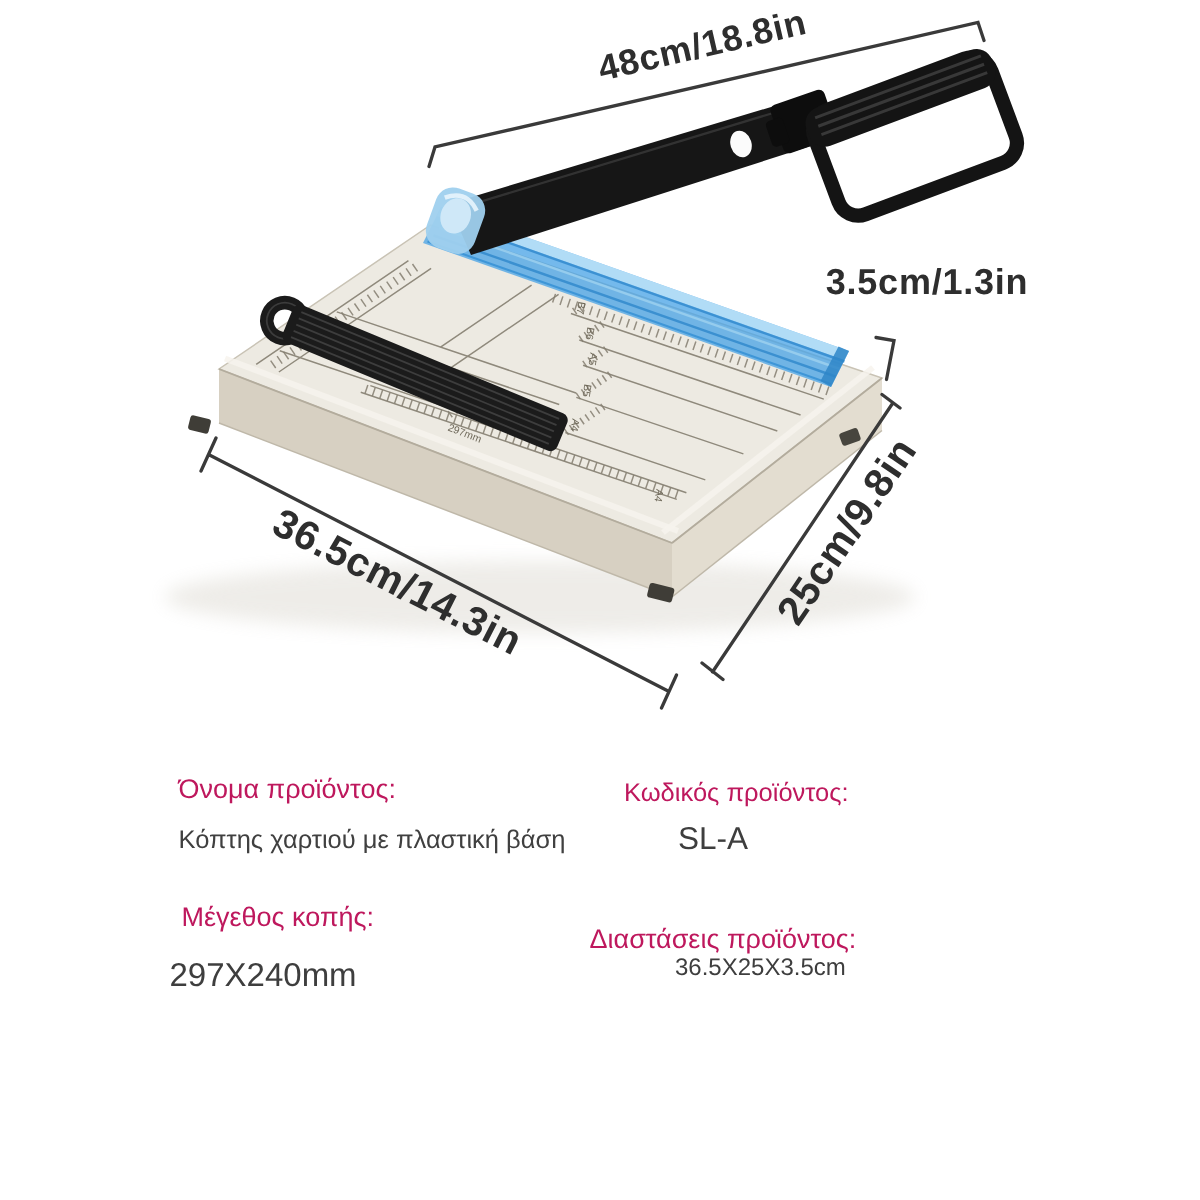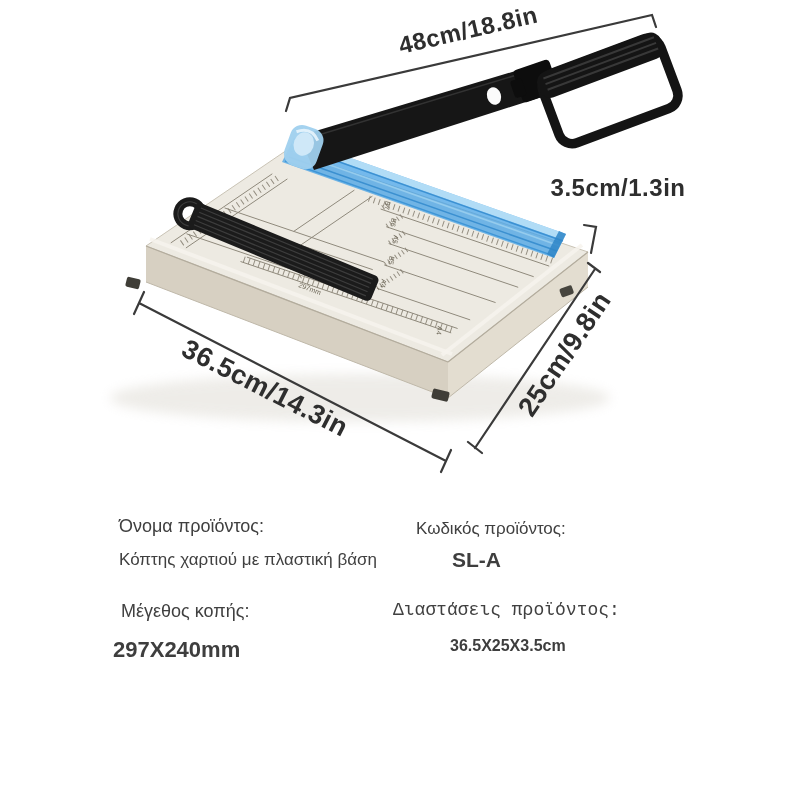--- a/index.html
+++ b/index.html
@@ -2,30 +2,30 @@
 <html><head>
 <meta charset="utf-8">
 <style>
   html,body{margin:0;padding:0;background:#ffffff;}
   .page{position:relative;width:800px;height:800px;background:#ffffff;overflow:hidden;
         font-family:"Liberation Sans",sans-serif;}
   .photo-svg{position:absolute;left:0;top:0;}
   .dim-text{font-weight:bold;fill:#2e2e2e;letter-spacing:0.5px;}
   .mark-text{fill:#6e6859;font-size:7px;}
   .spec{position:absolute;white-space:nowrap;}
-  .spec-label{color:#404040;font-size:18px;}
+  .spec-label{color:#be185d;font-size:18px;}
   .spec-label.sm{font-size:17px;}
   .spec-gray-value{color:#404040;font-size:17px;}
-  .spec-bold-value{color:#3e3e3e;font-size:21px;font-weight:bold;}
+  .spec-bold-value{color:#3e3e3e;font-size:21px;font-weight:normal;}
   #lbl-name{left:119px;top:516px;}
   #lbl-code{left:416px;top:519px;}
   #val-name{left:119px;top:550px;}
   #val-code{left:452px;top:548px;}
   #lbl-cut{left:121px;top:601px;}
-  #lbl-dims{left:393px;top:600px;font-family:Liberation Mono, monospace;}
+  #lbl-dims{left:393px;top:616px;}
   #val-cut{left:113px;top:637px;font-size:22px;text-align:right;}
   #val-dims{left:450px;top:637px;font-size:16px;}
 </style>
 </head>
 <body>
 
 <div class="page">
 
   <svg class="photo-svg" width="800" height="490" viewBox="0 0 800 490">
     <defs>

